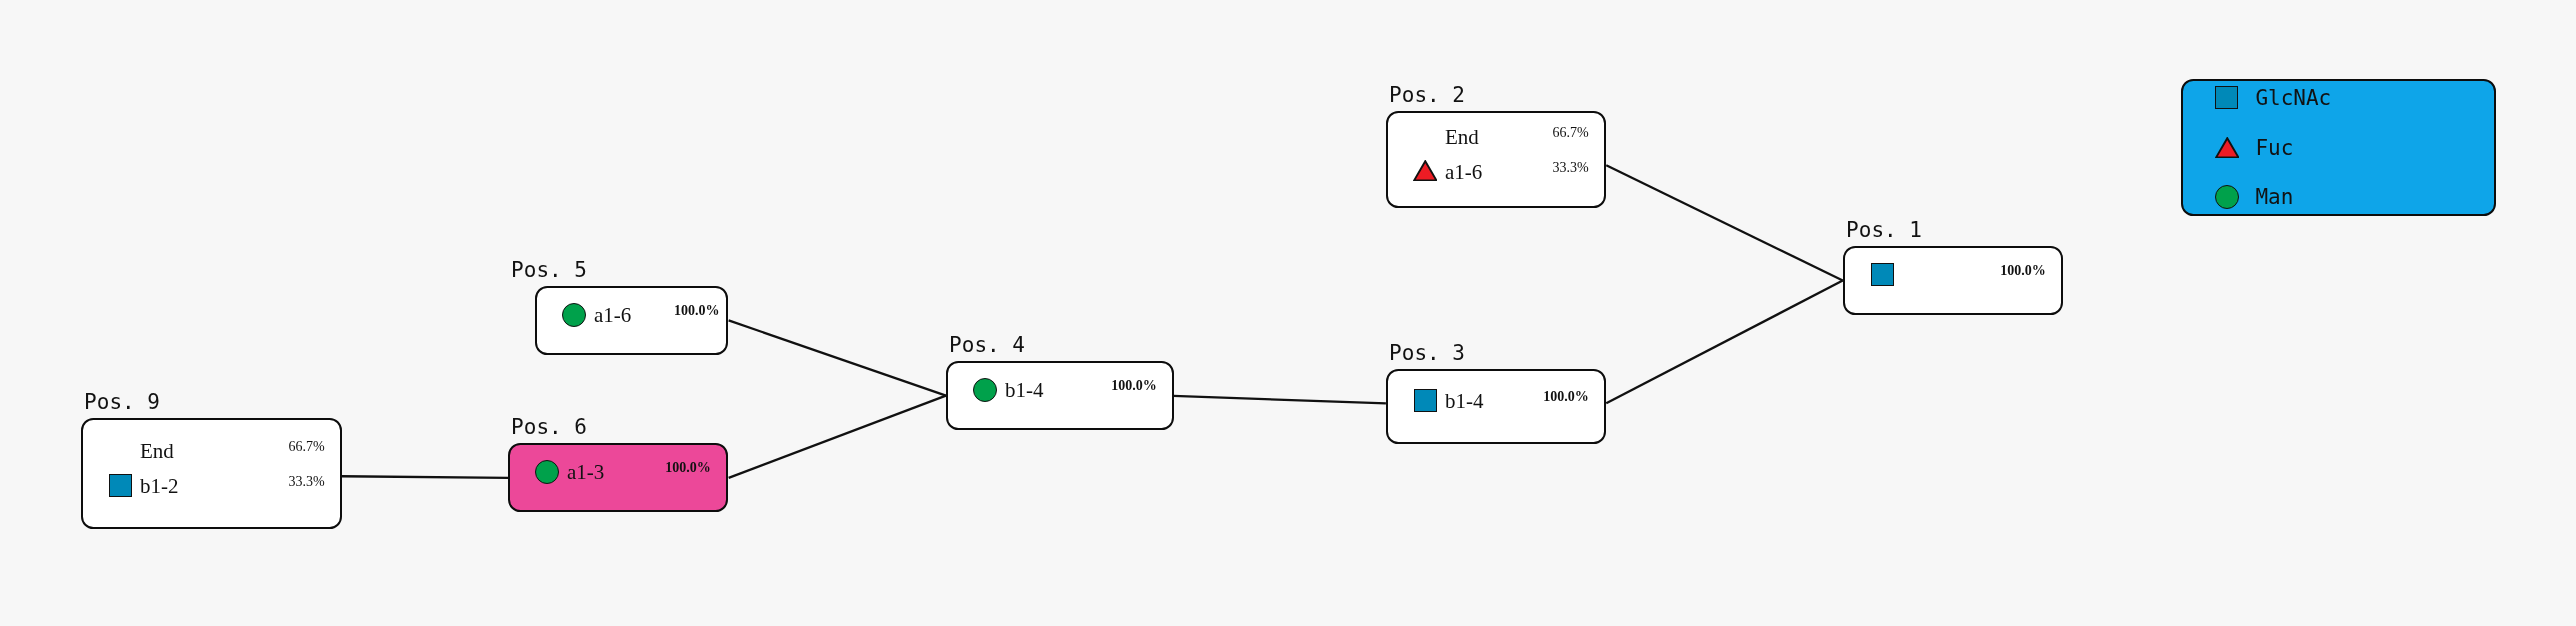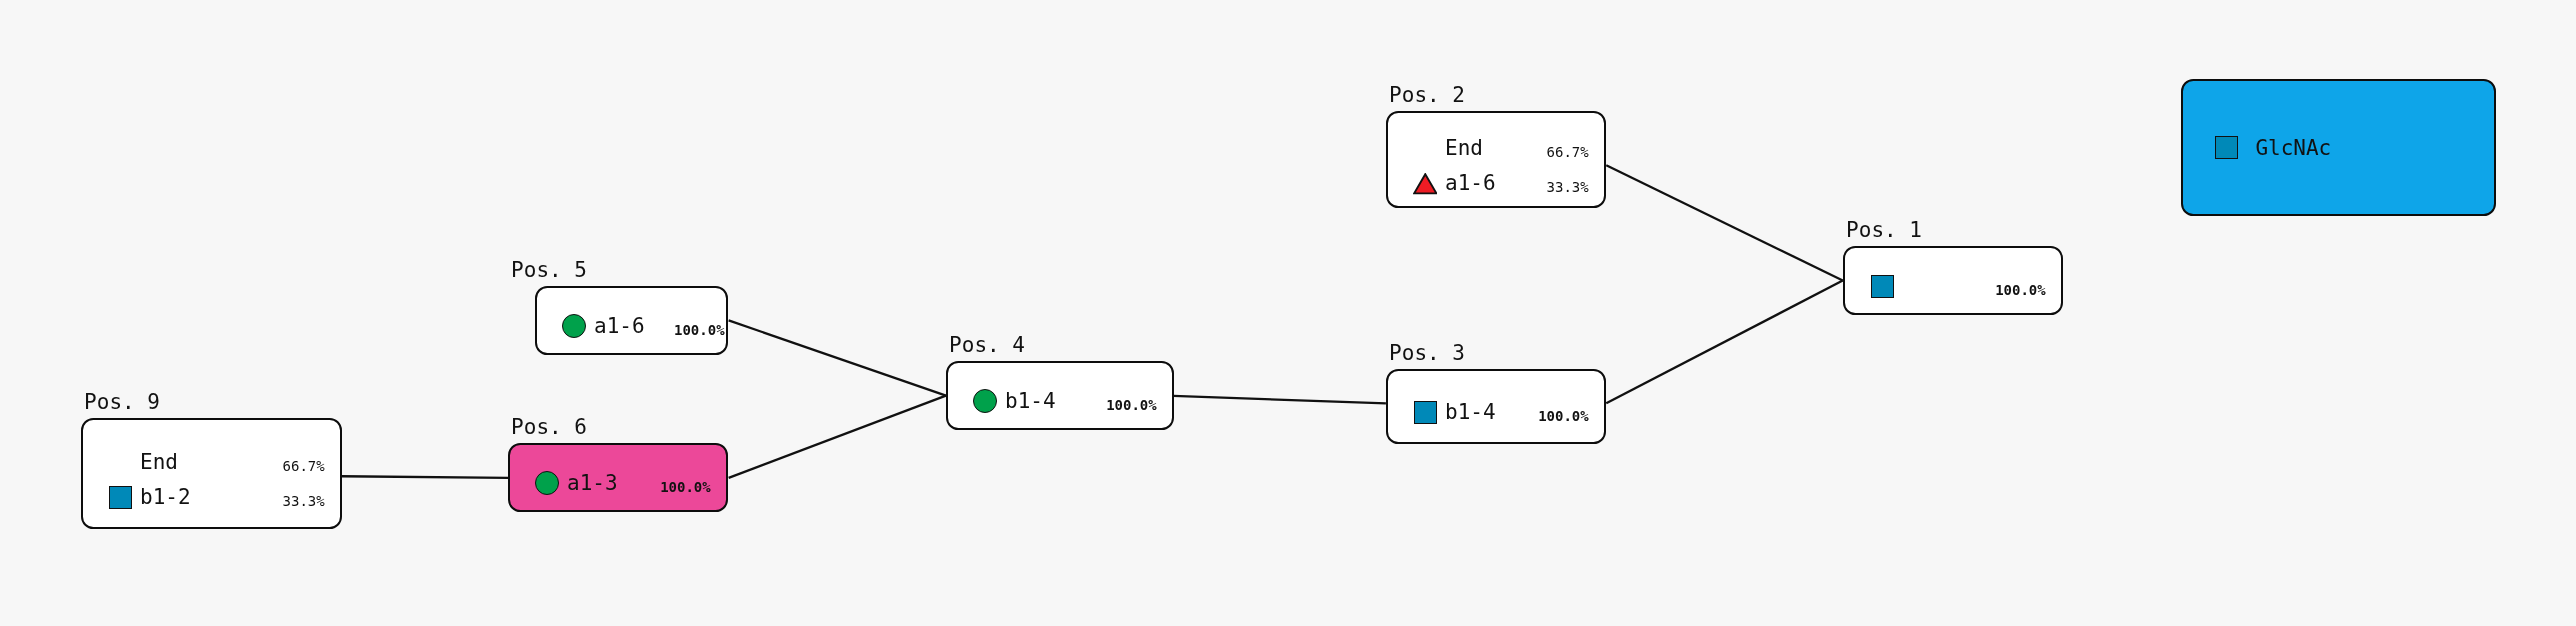--- a/index.html
+++ b/index.html
@@ -51,23 +51,24 @@
     background: #ffffff;
     border: 2.3px solid #0d0d0d;
     border-radius: 12.3px;
     display: flex;
     flex-direction: column;
     justify-content: center;
     padding: 0 10.7px 0 17px;
   }
   .node-row {
     display: flex;
-    align-items: flex-end;
+    align-items: flex-start;
     height: 35px;
     white-space: nowrap;
+    font-family: Liberation Serif, serif;
   }
   .glyph-cell {
     width: 40px;
     min-width: 40px;
     display: flex;
     align-items: center;
     justify-content: center;
   }
   .link-cell {
     font-size: 21px;
@@ -257,16 +258,32 @@
       </div>
     </div>
 
   <div id="legend" style="left: 2181px; top: 79px; width: 315px; height: 137px;">
       <div class="legend-row">
         <div class="legend-glyph">
           <div class="sym-square" style="background: rgb(0, 137, 184);"></div>
         </div>
         <div class="legend-label">GlcNAc</div>
       </div>
+      <div class="legend-row">
+        <div class="legend-glyph">
+          <div class="sym-triangle">
+            <svg width="24.6" height="21.5" viewBox="0 0 32 28">
+              <polygon points="16,1.5 30.5,26.5 1.5,26.5" fill="#ed1c24" stroke="#111111" stroke-width="2.5" stroke-linejoin="miter"></polygon>
+            </svg>
+          </div>
+        </div>
+        <div class="legend-label">Fuc</div>
+      </div>
+      <div class="legend-row">
+        <div class="legend-glyph">
+          <div class="sym-circle" style="background: rgb(0, 161, 75);"></div>
+        </div>
+        <div class="legend-label">Man</div>
+      </div>
     </div>
 
 </div>
 
 
 </body></html>

